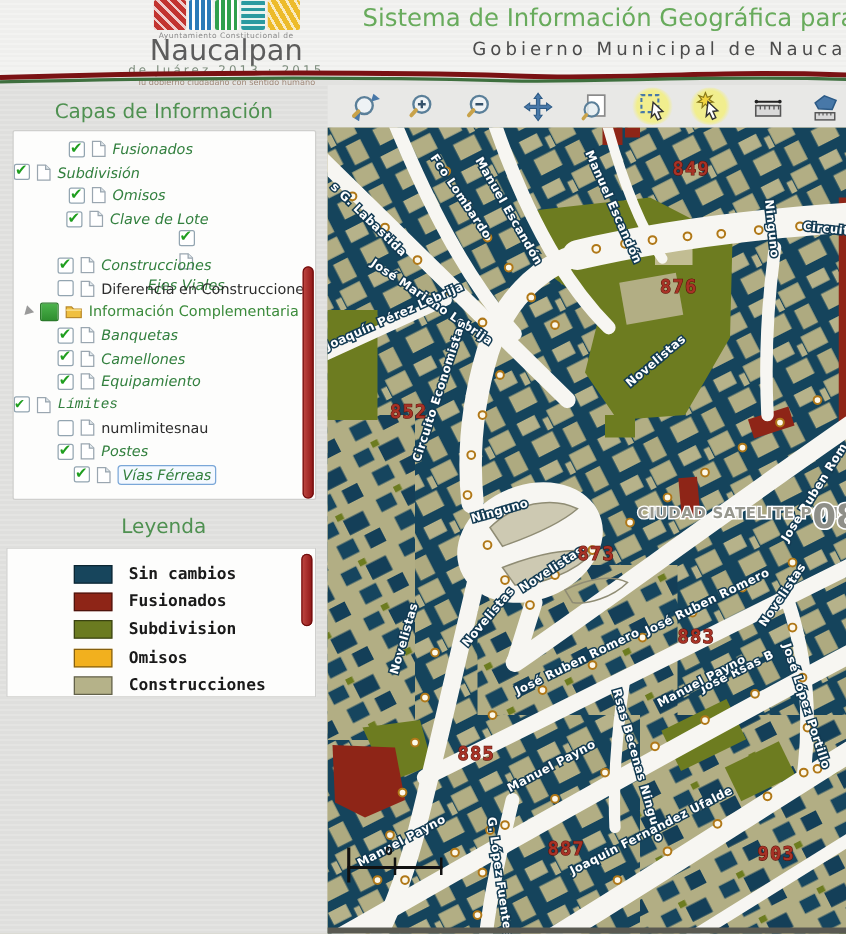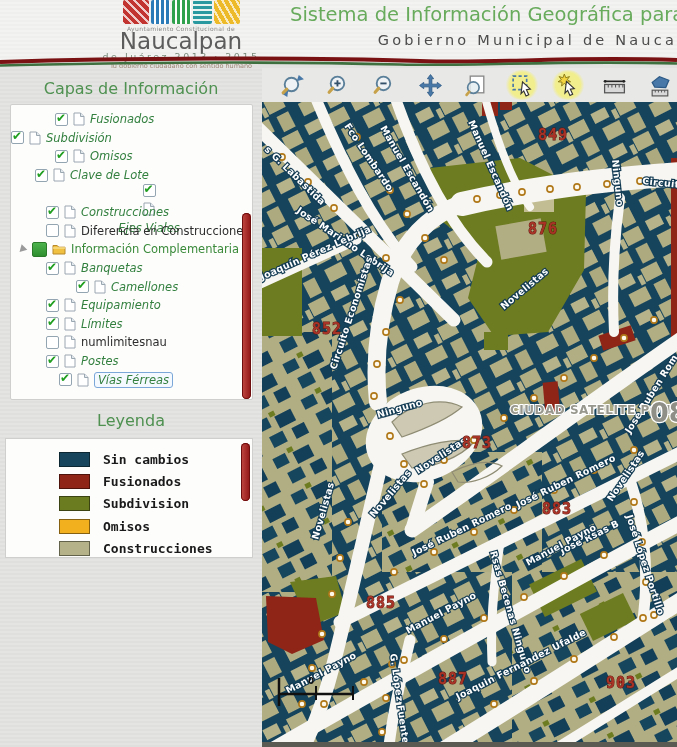--- a/index.html
+++ b/index.html
@@ -206,21 +206,21 @@
           <div class="trow" style="padding-left: 44px;">
             <span class="cb on"></span>
             <span class="page">
               <svg width="12" height="14" viewBox="0 0 12 14">
                 <path d="M1 1 H7.5 L11 4.5 V13 H1 Z" fill="#fff" stroke="#9aa6b0"></path>
                 <path d="M7.5 1 V4.5 H11" fill="#e2e9ed" stroke="#9aa6b0"></path>
               </svg>
             </span>
             <span class="lbl on">Omisos</span>
           </div>
-          <div class="trow" style="padding-left: 24px;">
+          <div class="trow" style="padding-left: 42px;">
             <span class="cb on"></span>
             <span class="page">
               <svg width="12" height="14" viewBox="0 0 12 14">
                 <path d="M1 1 H7.5 L11 4.5 V13 H1 Z" fill="#fff" stroke="#9aa6b0"></path>
                 <path d="M7.5 1 V4.5 H11" fill="#e2e9ed" stroke="#9aa6b0"></path>
               </svg>
             </span>
             <span class="lbl on">Clave de Lote</span>
           </div>
           <div class="trow" style="padding-left: 35px; flex-direction: column;">
@@ -267,41 +267,41 @@
           <div class="trow" style="padding-left: 35px;">
             <span class="cb on"></span>
             <span class="page">
               <svg width="12" height="14" viewBox="0 0 12 14">
                 <path d="M1 1 H7.5 L11 4.5 V13 H1 Z" fill="#fff" stroke="#9aa6b0"></path>
                 <path d="M7.5 1 V4.5 H11" fill="#e2e9ed" stroke="#9aa6b0"></path>
               </svg>
             </span>
             <span class="lbl on">Banquetas</span>
           </div>
-          <div class="trow" style="padding-left: 35px; margin-left: 30px;">
+          <div class="trow" style="padding-left: 35px;">
             <span class="cb on"></span>
             <span class="page">
               <svg width="12" height="14" viewBox="0 0 12 14">
                 <path d="M1 1 H7.5 L11 4.5 V13 H1 Z" fill="#fff" stroke="#9aa6b0"></path>
                 <path d="M7.5 1 V4.5 H11" fill="#e2e9ed" stroke="#9aa6b0"></path>
               </svg>
             </span>
             <span class="lbl on">Camellones</span>
           </div>
           <div class="trow" style="padding-left: 35px;">
             <span class="cb on"></span>
             <span class="page">
               <svg width="12" height="14" viewBox="0 0 12 14">
                 <path d="M1 1 H7.5 L11 4.5 V13 H1 Z" fill="#fff" stroke="#9aa6b0"></path>
                 <path d="M7.5 1 V4.5 H11" fill="#e2e9ed" stroke="#9aa6b0"></path>
               </svg>
             </span>
             <span class="lbl on">Equipamiento</span>
           </div>
-          <div class="trow" style="padding-left: 35px;">
+          <div class="trow" style=" font-family: Liberation Mono, monospace;">
             <span class="cb on"></span>
             <span class="page">
               <svg width="12" height="14" viewBox="0 0 12 14">
                 <path d="M1 1 H7.5 L11 4.5 V13 H1 Z" fill="#fff" stroke="#9aa6b0"></path>
                 <path d="M7.5 1 V4.5 H11" fill="#e2e9ed" stroke="#9aa6b0"></path>
               </svg>
             </span>
             <span class="lbl on">Límites</span>
           </div>
           <div class="trow" style="padding-left: 35px;">

